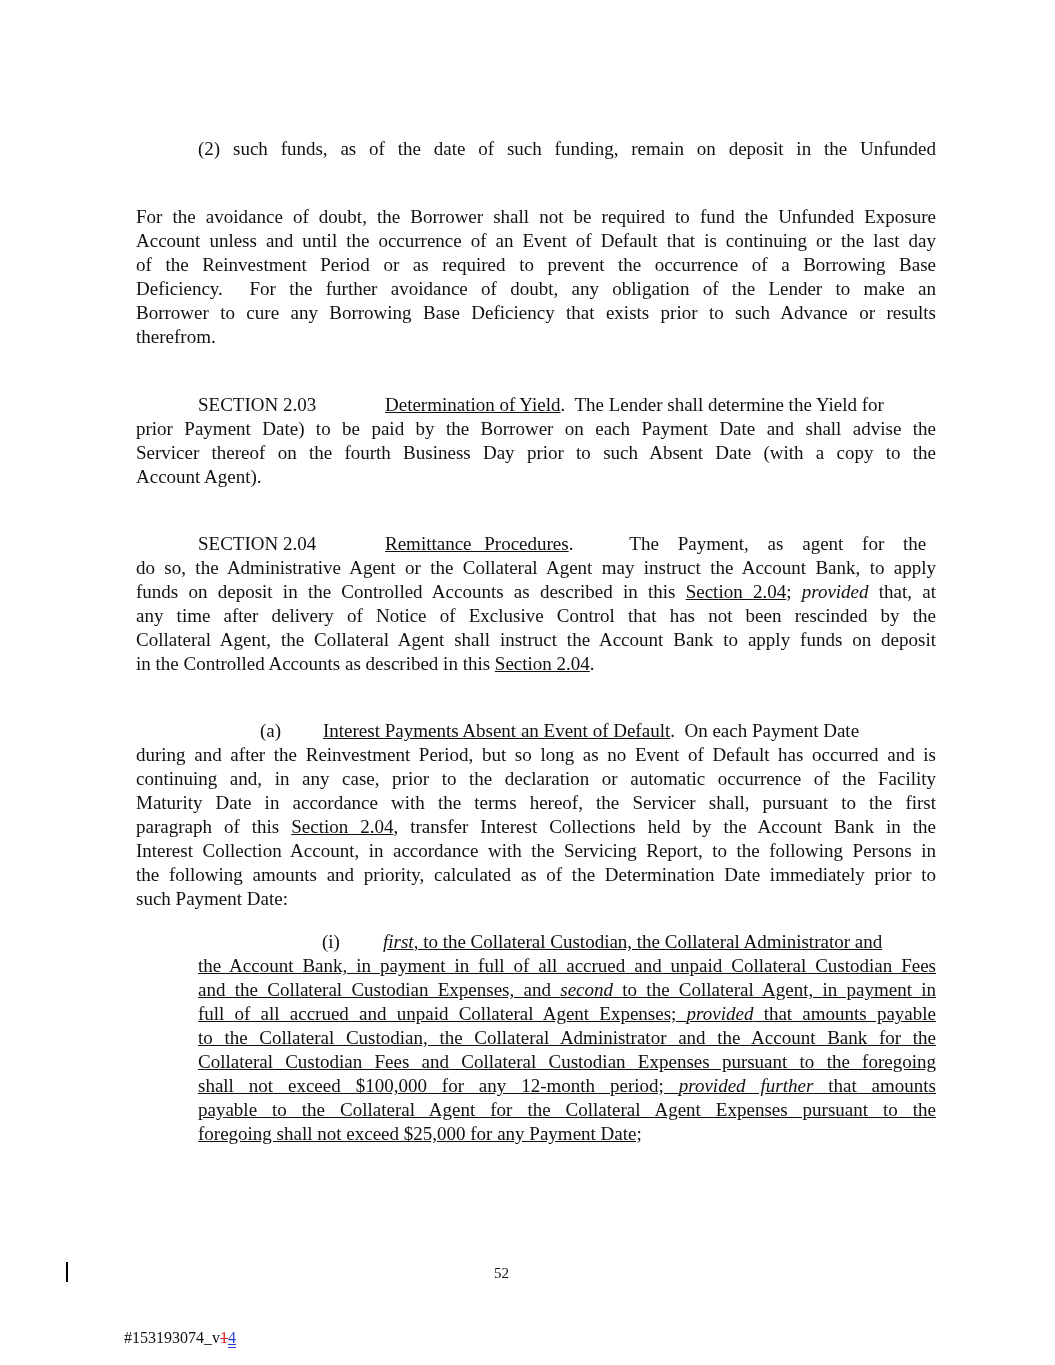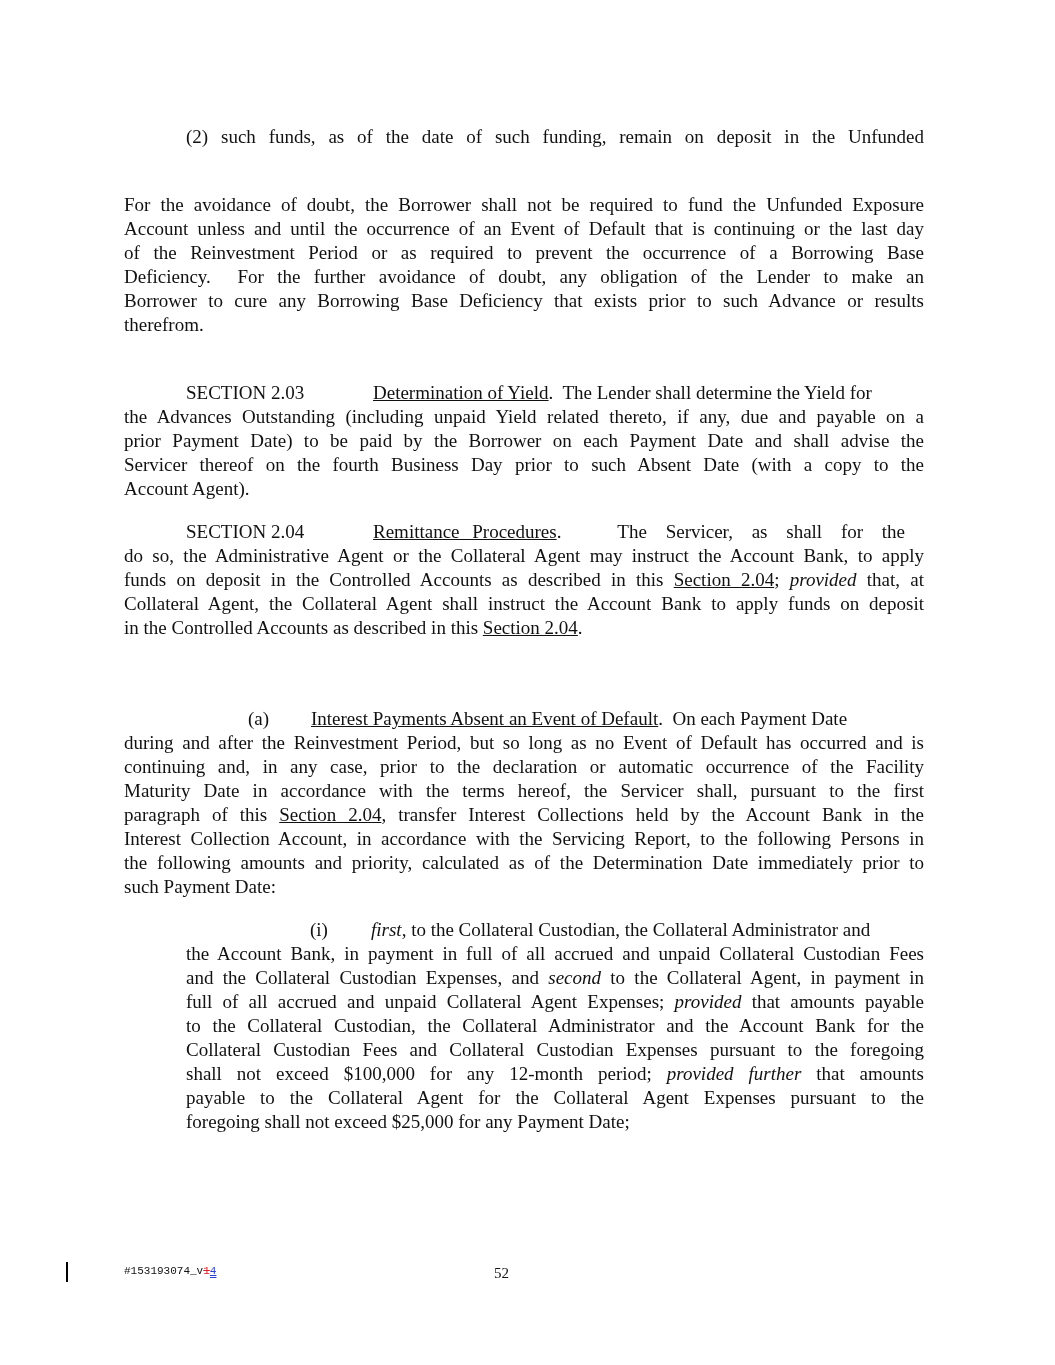--- a/index.html
+++ b/index.html
@@ -1,26 +1,26 @@
 <!DOCTYPE html>
 <html><head>
 <meta charset="utf-8">
 <style>
   html, body { margin: 0; padding: 0; background: #ffffff; }
   body { width: 1055px; height: 1365px; position: relative; overflow: hidden;
          font-family: "Liberation Serif", serif; color: #111; }
   .page { position: absolute; left: 0; top: 0; width: 1055px; height: 1365px; }
   .p { position: absolute; left: 124px; width: 800px; font-size: 19px; line-height: 24px;
-       text-align: justify; margin: 0; }
+       text-align: justify; margin: 12px; }
   .p.indent { left: 186px; width: 738px; }
   .line { display: block; text-align: justify; text-align-last: justify; white-space: nowrap; height: 24px; }
   .line.last { text-align-last: left; }
   .u { text-decoration: underline; }
   .i { font-style: italic; }
-  .footer-id { position: absolute; left: 124px; top: 1265px; font-family: Liberation Mono, monospace; font-size: 11px; }
+  .footer-id { position: absolute; left: 124px; top: 1329px; font-family: Liberation Serif, serif; font-size: 16px; }
   .footer-page { position: absolute; left: 494px; top: 1265px; font-size: 15px; }
   .change-bar { position: absolute; left: 66px; top: 1262px; width: 2px; height: 20px; background: #000; }
   .del { color: #e0202a; text-decoration: line-through; }
   .ins { color: #2a3fd4; text-decoration: underline double; }
 </style>
 </head>
 <body>
 
 <div class="page">
 
@@ -32,46 +32,46 @@
     <span class="line">For the avoidance of doubt, the Borrower shall not be required to fund the Unfunded Exposure</span>
     <span class="line">Account unless and until the occurrence of an Event of Default that is continuing or the last day</span>
     <span class="line">of the Reinvestment Period or as required to prevent the occurrence of a Borrowing Base</span>
     <span class="line" style="white-space:pre;">Deficiency.  For the further avoidance of doubt, any obligation of the Lender to make an</span>
     <span class="line">Borrower to cure any Borrowing Base Deficiency that exists prior to such Advance or results</span>
     <span class="line last">therefrom.</span>
   </div>
 
   <div class="p" style="top:381px;">
     <span class="line" style="white-space:pre; text-align-last:left;"><span style="display:inline-block;width:62px;"></span><span style="display:inline-block;width:187px;">SECTION 2.03</span><span class="u">Determination of Yield</span><span>.  The Lender shall determine the Yield for</span></span>
-    <span class="line">the Advances Outstanding (including unpaid Yield related thereto, if any, due and payable on a</span>
     <span class="line">prior Payment Date) to be paid by the Borrower on each Payment Date and shall advise the</span>
     <span class="line">Servicer thereof on the fourth Business Day prior to such Absent Date (with a copy to the</span>
     <span class="line last">Account Agent).</span>
   </div>
 
   <div class="p" style="top:520px;">
-    <span class="line" style="white-space:pre; text-align-last:left;"><span style="display:inline-block;width:62px;"></span><span style="display:inline-block;width:187px;">SECTION 2.04</span><span class="u" style="word-spacing:8px;">Remittance Procedures</span><span style="word-spacing:14px;">.   The Servicer, as shall for the</span></span>
+    <span class="line" style="white-space:pre; text-align-last:left;"><span style="display:inline-block;width:62px;"></span><span style="display:inline-block;width:187px;">SECTION 2.04</span><span class="u" style="word-spacing:8px;">Remittance Procedures</span><span style="word-spacing:14px;">.   The Payment, as agent for the</span></span>
     <span class="line">do so, the Administrative Agent or the Collateral Agent may instruct the Account Bank, to apply</span>
     <span class="line" style="white-space:pre;"><span>funds on deposit in the Controlled Accounts as described in this </span><span class="u">Section 2.04</span><span>; </span><span class="i">provided</span><span> that, at</span></span>
+    <span class="line">any time after delivery of Notice of Exclusive Control that has not been rescinded by the</span>
     <span class="line">Collateral Agent, the Collateral Agent shall instruct the Account Bank to apply funds on deposit</span>
     <span class="line last" style="white-space:pre;"><span>in the Controlled Accounts as described in this </span><span class="u">Section 2.04</span><span>.</span></span>
   </div>
 
   <div class="p" style="top:707px;">
     <span class="line" style="white-space:pre; text-align-last:left;"><span style="display:inline-block;width:124px;"></span><span style="display:inline-block;width:63px;">(a)</span><span class="u">Interest Payments Absent an Event of Default</span><span>.  On each Payment Date</span></span>
     <span class="line">during and after the Reinvestment Period, but so long as no Event of Default has occurred and is</span>
     <span class="line">continuing and, in any case, prior to the declaration or automatic occurrence of the Facility</span>
     <span class="line">Maturity Date in accordance with the terms hereof, the Servicer shall, pursuant to the first</span>
     <span class="line" style="white-space:pre;"><span>paragraph of this </span><span class="u">Section 2.04</span><span>, transfer Interest Collections held by the Account Bank in the</span></span>
     <span class="line">Interest Collection Account, in accordance with the Servicing Report, to the following Persons in</span>
     <span class="line">the following amounts and priority, calculated as of the Determination Date immediately prior to</span>
     <span class="line last">such Payment Date:</span>
   </div>
 
-  <div class="p indent" style="top:918px;">
+  <div class="p indent" style="top:918px;text-decoration:underline;">
     <span class="line" style="white-space:pre; text-align-last:left;"><span style="display:inline-block;width:124px;"></span><span style="display:inline-block;width:61px;">(i)</span><span class="i">first</span><span>, to the Collateral Custodian, the Collateral Administrator and</span></span>
     <span class="line">the Account Bank, in payment in full of all accrued and unpaid Collateral Custodian Fees</span>
     <span class="line" style="white-space:pre;"><span>and the Collateral Custodian Expenses, and </span><span class="i">second</span><span> to the Collateral Agent, in payment in</span></span>
     <span class="line" style="white-space:pre;"><span>full of all accrued and unpaid Collateral Agent Expenses; </span><span class="i">provided</span><span> that amounts payable</span></span>
     <span class="line">to the Collateral Custodian, the Collateral Administrator and the Account Bank for the</span>
     <span class="line">Collateral Custodian Fees and Collateral Custodian Expenses pursuant to the foregoing</span>
     <span class="line" style="white-space:pre;"><span>shall not exceed $100,000 for any 12-month period; </span><span class="i">provided further</span><span> that amounts</span></span>
     <span class="line">payable to the Collateral Agent for the Collateral Agent Expenses pursuant to the</span>
     <span class="line last">foregoing shall not exceed $25,000 for any Payment Date;</span>
   </div>

